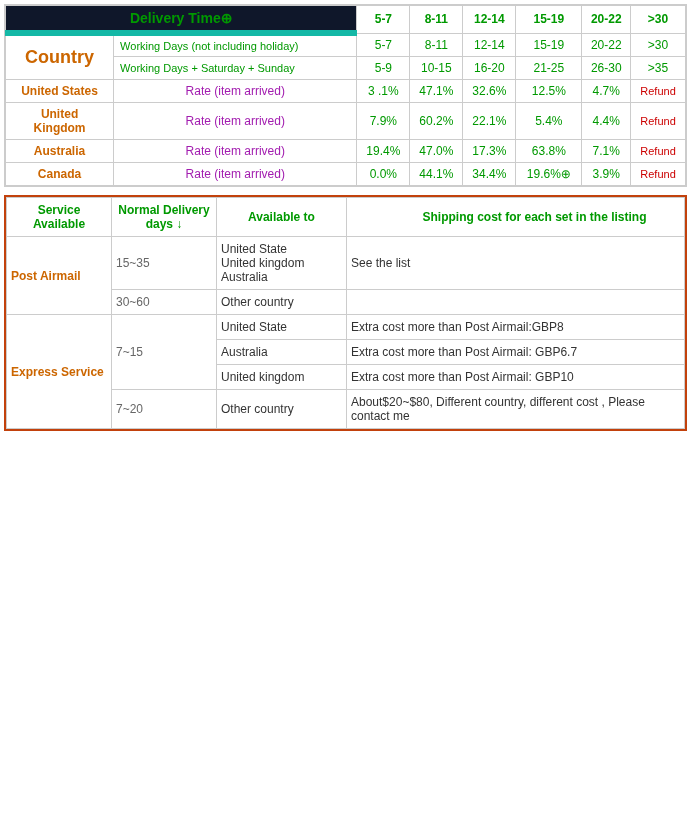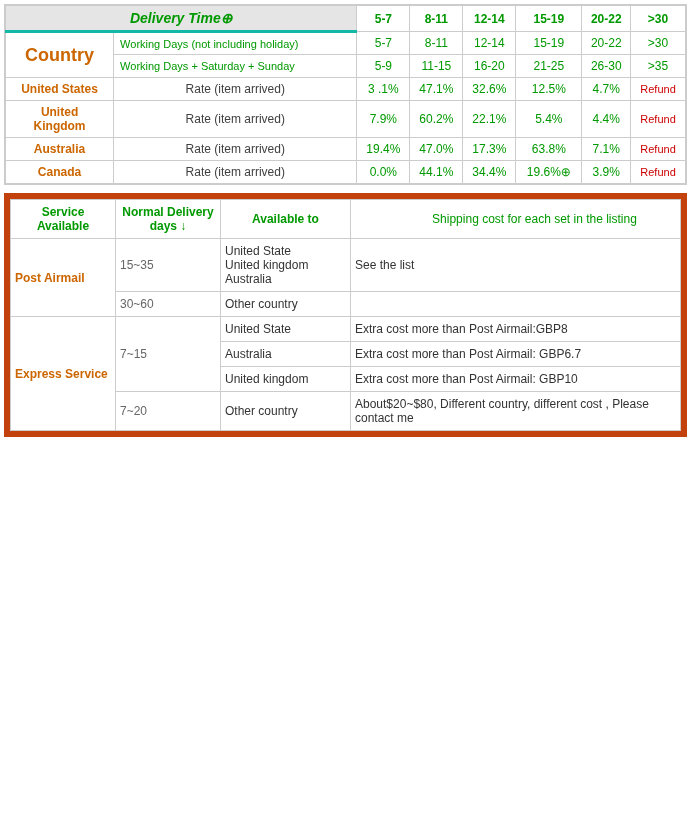--- a/index.html
+++ b/index.html
@@ -43,32 +43,32 @@
     }
     .col-number {
       color: #009900;
       font-size: 12px;
     }
     .refund-cell {
       color: #cc0000;
       font-size: 11px;
     }
     .rate-cell {
-      color: #404040;
+      color: #a21caf;
       font-size: 12px;
     }
     .country-name {
       color: #cc6600;
       font-weight: bold;
       font-size: 12px;
     }
 
     
     .table2-wrapper {
-      border: 6px solid #c2410c;
+      border: 2px solid #c2410c;
     }
     .table2 {
       width: 100%;
       border-collapse: collapse;
     }
     .table2 th, .table2 td {
       border: 1px solid #ccc;
       padding: 5px 4px;
       vertical-align: middle;
     }
@@ -104,21 +104,21 @@
       margin-left: 20px;
     }
   </style>
 </head>
 <body>
 
 <div class="table1-wrapper">
   <table class="table1">
     <thead>
       <tr>
-        <th colspan="2" style="border-bottom:3px solid #14b8a6; background:#e5e5e5;font-style:italic;">
+        <th colspan="2" style="border-bottom:6px solid #14b8a6; background:#0f172a;">
           <span class="header-delivery">Delivery Time⊕</span>
         </th>
         <th class="col-days-green">5-7</th>
         <th class="col-days-green">8-11</th>
         <th class="col-days-green">12-14</th>
         <th class="col-days-green">15-19</th>
         <th class="col-days-green">20-22</th>
         <th class="col-days-green">&gt;30</th>
       </tr>
     </thead>
@@ -129,21 +129,21 @@
         <td class="col-number">5-7</td>
         <td class="col-number">8-11</td>
         <td class="col-number">12-14</td>
         <td class="col-number">15-19</td>
         <td class="col-number">20-22</td>
         <td class="col-number">&gt;30</td>
       </tr>
       <tr>
         <td class="col-days-green" style="font-size:11px; text-align:left; padding-left:6px;">Working Days + Saturday + Sunday</td>
         <td class="col-number">5-9</td>
-        <td class="col-number">11-15</td>
+        <td class="col-number">10-15</td>
         <td class="col-number">16-20</td>
         <td class="col-number">21-25</td>
         <td class="col-number">26-30</td>
         <td class="col-number">&gt;35</td>
       </tr>
 
       <tr>
         <td class="country-name">United States</td>
         <td class="rate-cell">Rate (item arrived)</td>
         <td class="col-number">3 .1%</td>
@@ -197,21 +197,21 @@
         <th style="width:105px;">
           <span class="t2-header">Service   Available</span>
         </th>
         <th style="width:105px;">
           <span class="t2-header">Normal Delivery days ↓</span>
         </th>
         <th style="width:130px;">
           <span class="t2-header">Available to</span>
         </th>
         <th>
-          <span class="t2-header" style="font-size:12px; font-weight:normal; color:#009900;padding-left:38px;">Shipping cost for each set in the listing</span>
+          <span class="t2-header" style="font-size:12px; font-weight:bold; color:#009900;padding-left:38px;">Shipping cost for each set in the listing</span>
         </th>
       </tr>
     </thead>
     <tbody>
 
       <tr>
         <td rowspan="2" class="t2-service">Post Airmail</td>
         <td class="t2-days">15~35</td>
         <td class="t2-avail">
           United State<br>United kingdom<br>Australia

